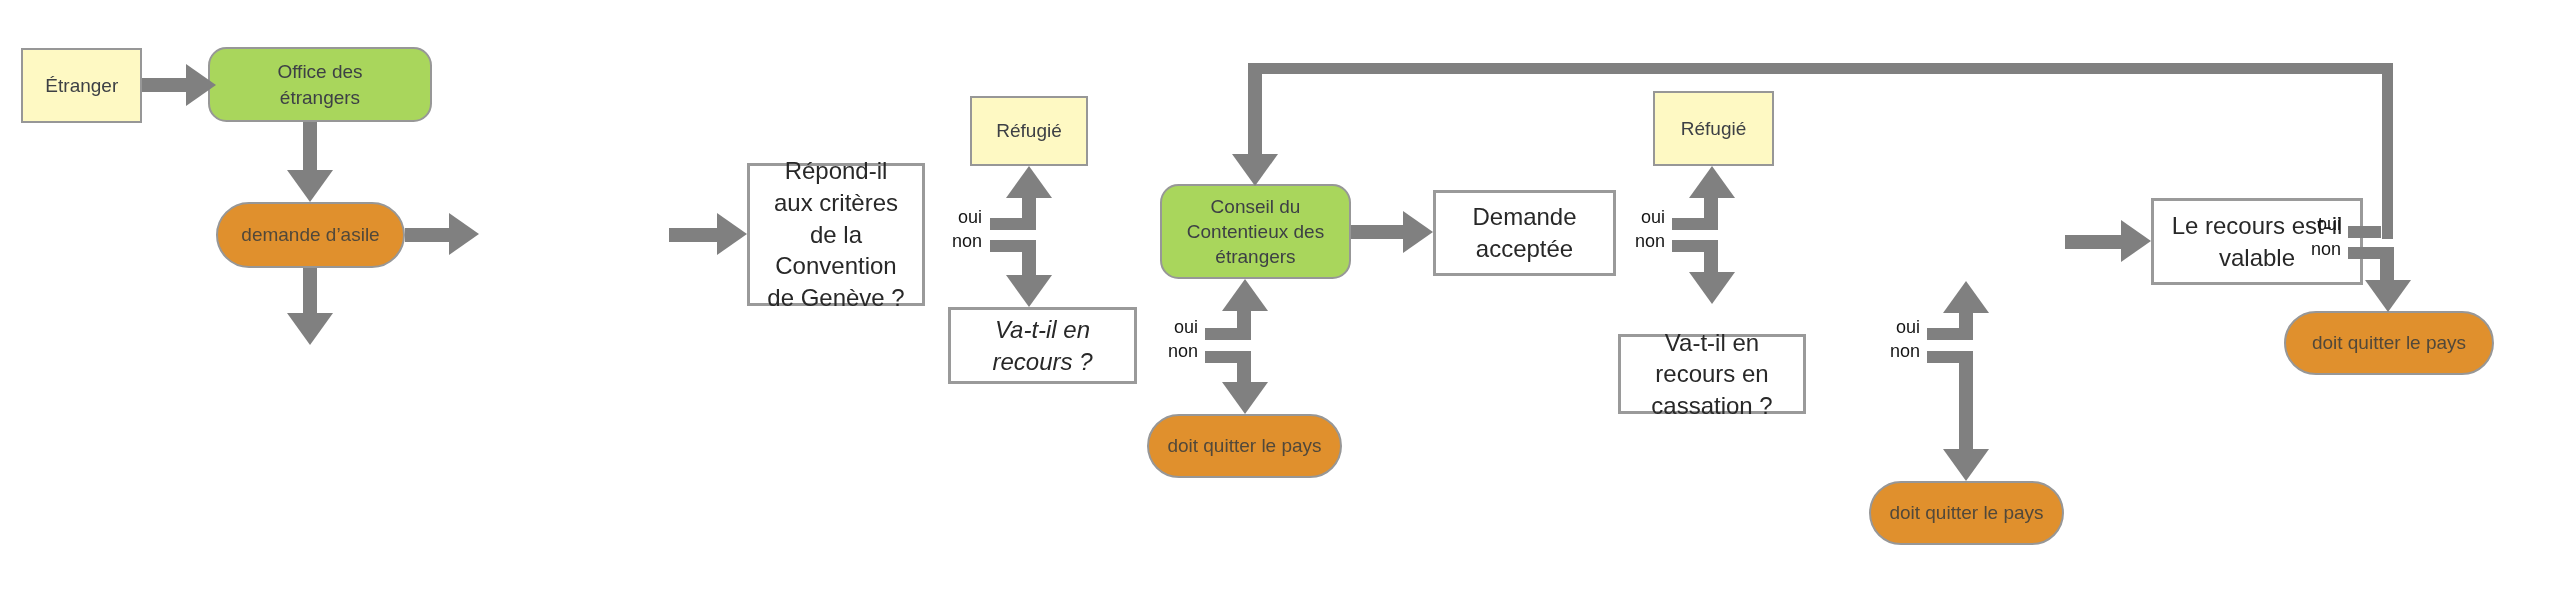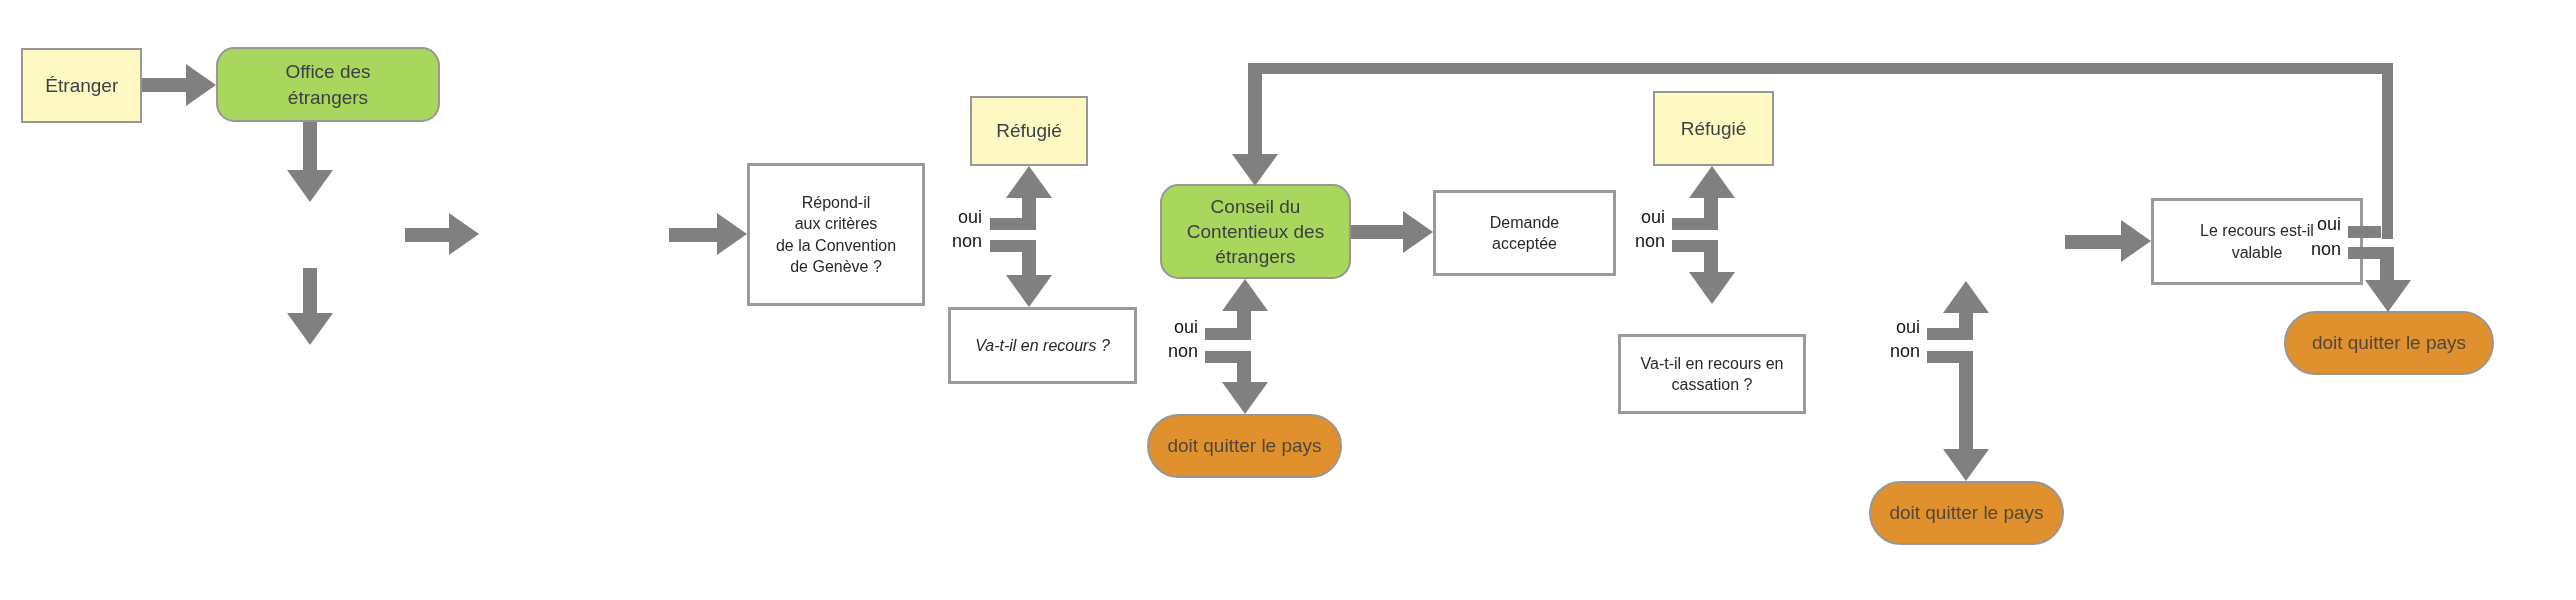--- a/index.html
+++ b/index.html
@@ -9,37 +9,38 @@
   }
   .node{
     position:absolute;box-sizing:border-box;
     display:flex;align-items:center;justify-content:center;text-align:center;
     font-size:19px;line-height:1.32;color:#3d4045;white-space:pre-line;
     padding:2.8px 5.7px;
   }
   .yellow{background:#fef9c3;border:2.8px solid #979797;}
   .green {background:#a9d65c;border:2.8px solid #979797;border-radius:18.5px;}
   .orange{background:#e0902d;border:2.8px solid #979797;border-radius:34px;color:#51483a;}
-  .white {background:#ffffff;border:3.6px solid #9a9a9a;color:#282828;font-size:16px;}
+  .white {background:#ffffff;border:3.6px solid #9a9a9a;color:#282828;font-size:24px;}
   .bar{position:absolute;background:#808080;}
   .tri-right{position:absolute;width:0;height:0;border-top:21.3px solid transparent;border-bottom:21.3px solid transparent;border-left:30px solid #808080;}
   .tri-down {position:absolute;width:0;height:0;border-left:23px solid transparent;border-right:23px solid transparent;border-top:32px solid #808080;}
   .tri-up   {position:absolute;width:0;height:0;border-left:23px solid transparent;border-right:23px solid transparent;border-bottom:32px solid #808080;}
   .yn{position:absolute;width:51px;font-size:18px;line-height:1.06;color:#141414;text-align:right;}
 </style>
 </head>
 <body>
 
 <div id="canvas">
 
   <div class="node yellow" style="left:21.3px;top:48px;width:121px;height:75px;">Étranger</div>
 
-  <div class="node green" style="left:216px;top:47px;width:224px;height:75px;">Office des
+  <div class="node green" style="left:208px;top:47px;width:224px;height:75px;">Office des
 étrangers</div>
 
+  <div class="node orange" style="left:216px;top:202px;width:189px;height:66px;">demande d’asile</div>
 
 
 
   <div class="node white" style="left:747px;top:163px;width:178px;height:143px;">Répond-il
 aux critères
 de la Convention
 de Genève ?</div>
 
   <div class="node yellow" style="left:970px;top:96px;width:118px;height:70px;">Réfugié</div>
 

